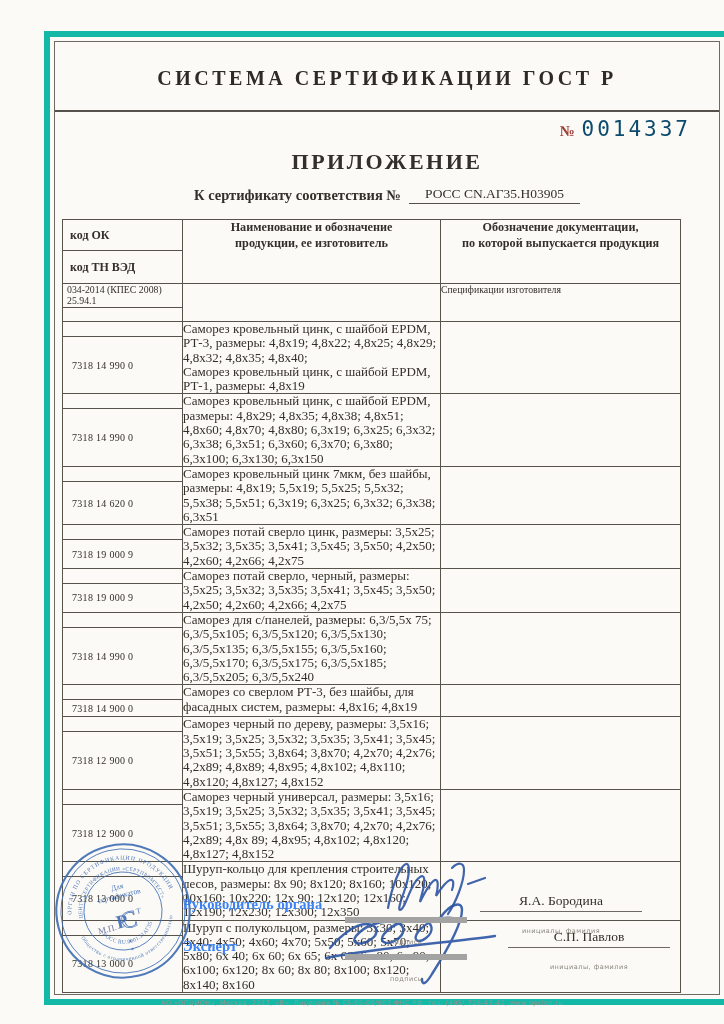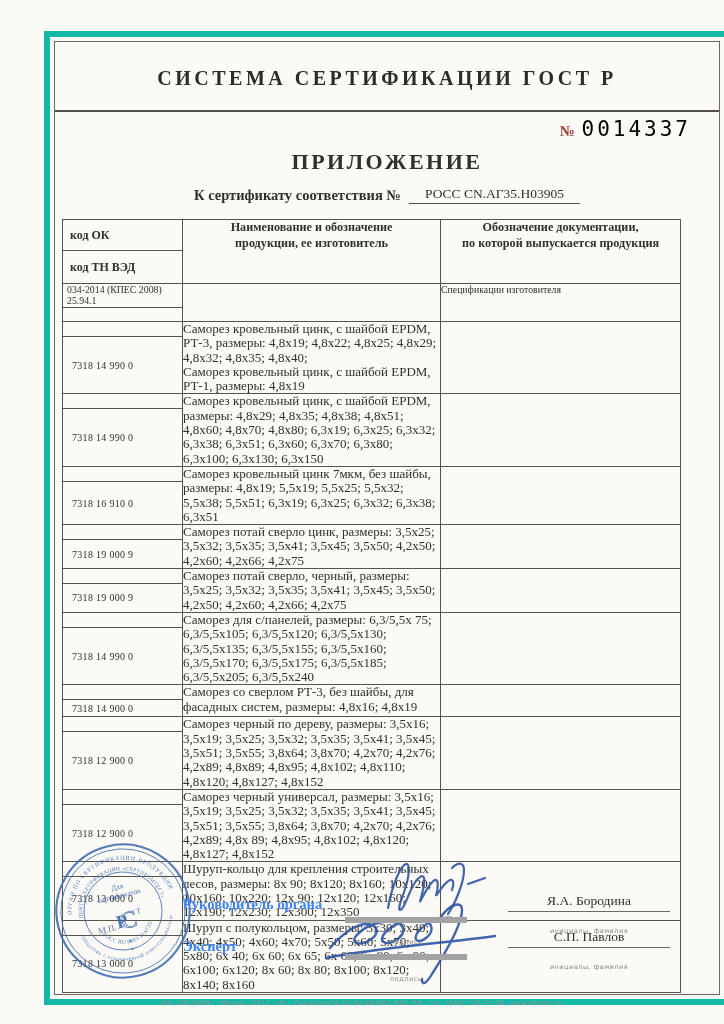--- a/index.html
+++ b/index.html
@@ -10,21 +10,21 @@
   .frame{position:absolute;left:44px;top:31px;width:674px;height:962px;border:6px solid #14b8a6;background:transparent;}
   .frame-inner{position:absolute;left:4px;top:4px;right:4px;bottom:4px;border:1px solid #6e6962;}
   
   .header-sec{height:64px;border-bottom:2px solid #55504a;display:flex;flex-direction:column;
               justify-content:center;text-align:center;padding-top:4px;}
   .sys-title{font-size:20px;font-weight:bold;letter-spacing:3.5px;color:#2e2a25;}
   .agency{font-size:13.5px;font-weight:bold;letter-spacing:0.6px;margin-top:3px;color:#2e2a25;}
   
   .serial-row{display:flex;justify-content:flex-end;align-items:baseline;margin-top:5px;padding-right:28px;height:24px;}
   .serial-prefix{font-size:15px;font-weight:bold;color:#9c4038;margin-right:7px;}
-  .serial-num{font-family:"DejaVu Sans Mono",monospace;font-size:21px;color:#000000;letter-spacing:3px;}
+  .serial-num{font-family:"DejaVu Sans Mono",monospace;font-size:21px;color:#0c4a6e;letter-spacing:3px;}
   
   .doc-title{text-align:center;font-size:22px;font-weight:bold;letter-spacing:2.5px;margin-top:8px;}
   .cert-line{text-align:center;margin-top:12px;font-size:14.5px;}
   .cert-label{font-weight:bold;}
   .cert-num{display:inline-block;font-size:13.5px;border-bottom:1.5px solid #55504a;
             padding:0 16px 1px;margin-left:8px;transform:translateY(-2px);}
   .subtitle{text-align:center;font-size:13.5px;font-weight:bold;line-height:1.4;margin-top:15px;white-space:pre-line;}
   
   table.products{border-collapse:collapse;table-layout:fixed;width:618px;margin:13px 0 0 7px;}
   table.products td,table.products th{border:1px solid #57534b;padding:0;vertical-align:top;}
@@ -53,21 +53,21 @@
   .role-expert{left:183px;top:938px;}
   .sigwrap{position:absolute;}
   .sig-head-svg{left:382px;top:858px;}
   .sig-expert-svg{left:322px;top:896px;}
   .fieldline{position:absolute;border-top:6px solid #a3a3a3;text-align:center;}
   .fl-caption{font-size:6.5px;color:#8a867e;letter-spacing:0.5px;margin-top:15px;font-family:"DejaVu Sans",sans-serif;}
   .line-sig1{left:345px;top:917px;width:122px;}
   .line-sig2{left:345px;top:954px;width:122px;}
   .namebox{position:absolute;text-align:center;}
   .name-text{font-size:13.5px;padding-bottom:2px;}
-  .nb1{left:508px;top:893px;width:162px;}
+  .nb1{left:480px;top:893px;width:162px;}
   .nb2{left:508px;top:929px;width:162px;}
   .namebox .underline{border-top:1px solid #6e6962;}
   .imprint{position:absolute;left:0;top:999px;width:100%;text-align:center;font-size:6.5px;
            color:#97948e;letter-spacing:0.4px;font-family:"DejaVu Sans",sans-serif;}
 </style>
 </head>
 <body>
 
 <div class="page">
   <div class="frame">
@@ -128,21 +128,21 @@
           <td class="c1">
                 <div class="c1top"></div>
                 <div class="c1code">7318 14 990 0</div>
               </td>
           <td class="c2">Саморез кровельный цинк, с шайбой EPDM, размеры: 4,8х29; 4,8х35; 4,8х38; 4,8х51; 4,8х60; 4,8х70; 4,8х80; 6,3х19; 6,3х25; 6,3х32; 6,3х38; 6,3х51; 6,3х60; 6,3х70; 6,3х80; 6,3х100; 6,3х130; 6,3х150</td>
           <td class="c3"></td>
         </tr>
         <tr class="r4">
           <td class="c1">
                 <div class="c1top"></div>
-                <div class="c1code">7318 16 910 0</div>
+                <div class="c1code">7318 14 620 0</div>
               </td>
           <td class="c2">Саморез кровельный цинк 7мкм, без шайбы, размеры: 4,8х19; 5,5х19; 5,5х25; 5,5х32; 5,5х38; 5,5х51; 6,3х19; 6,3х25; 6,3х32; 6,3х38; 6,3х51</td>
           <td class="c3"></td>
         </tr>
         <tr class="r5">
           <td class="c1">
                 <div class="c1top"></div>
                 <div class="c1code">7318 19 000 9</div>
               </td>
           <td class="c2">Саморез потай сверло цинк, размеры: 3,5х25; 3,5х32; 3,5х35; 3,5х41; 3,5х45; 3,5х50; 4,2х50; 4,2х60; 4,2х66; 4,2х75</td>

